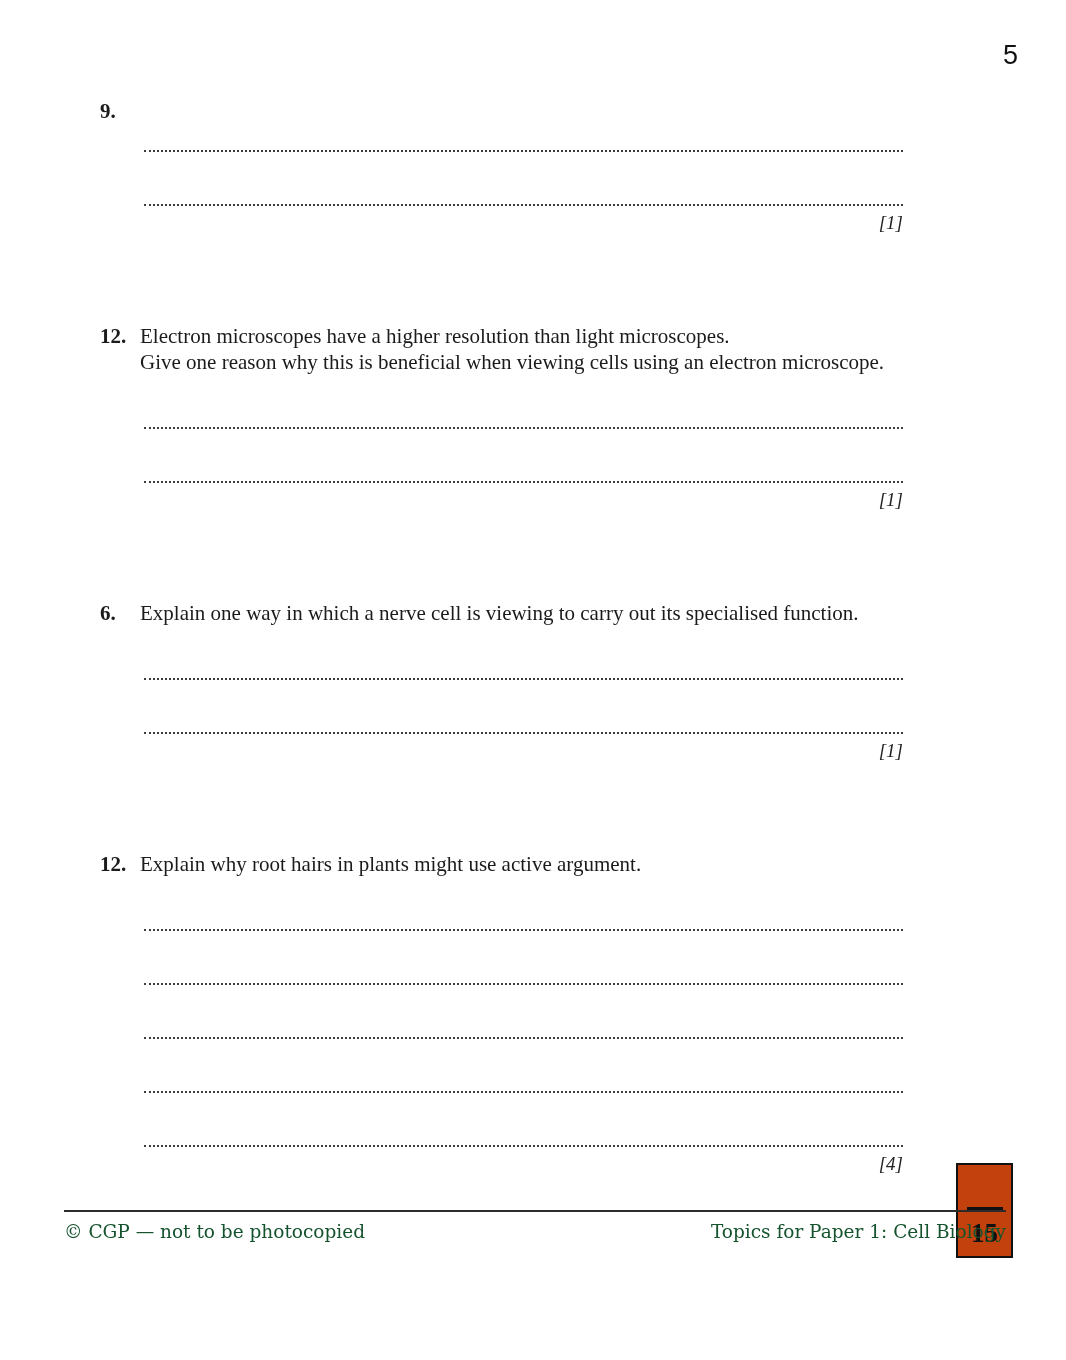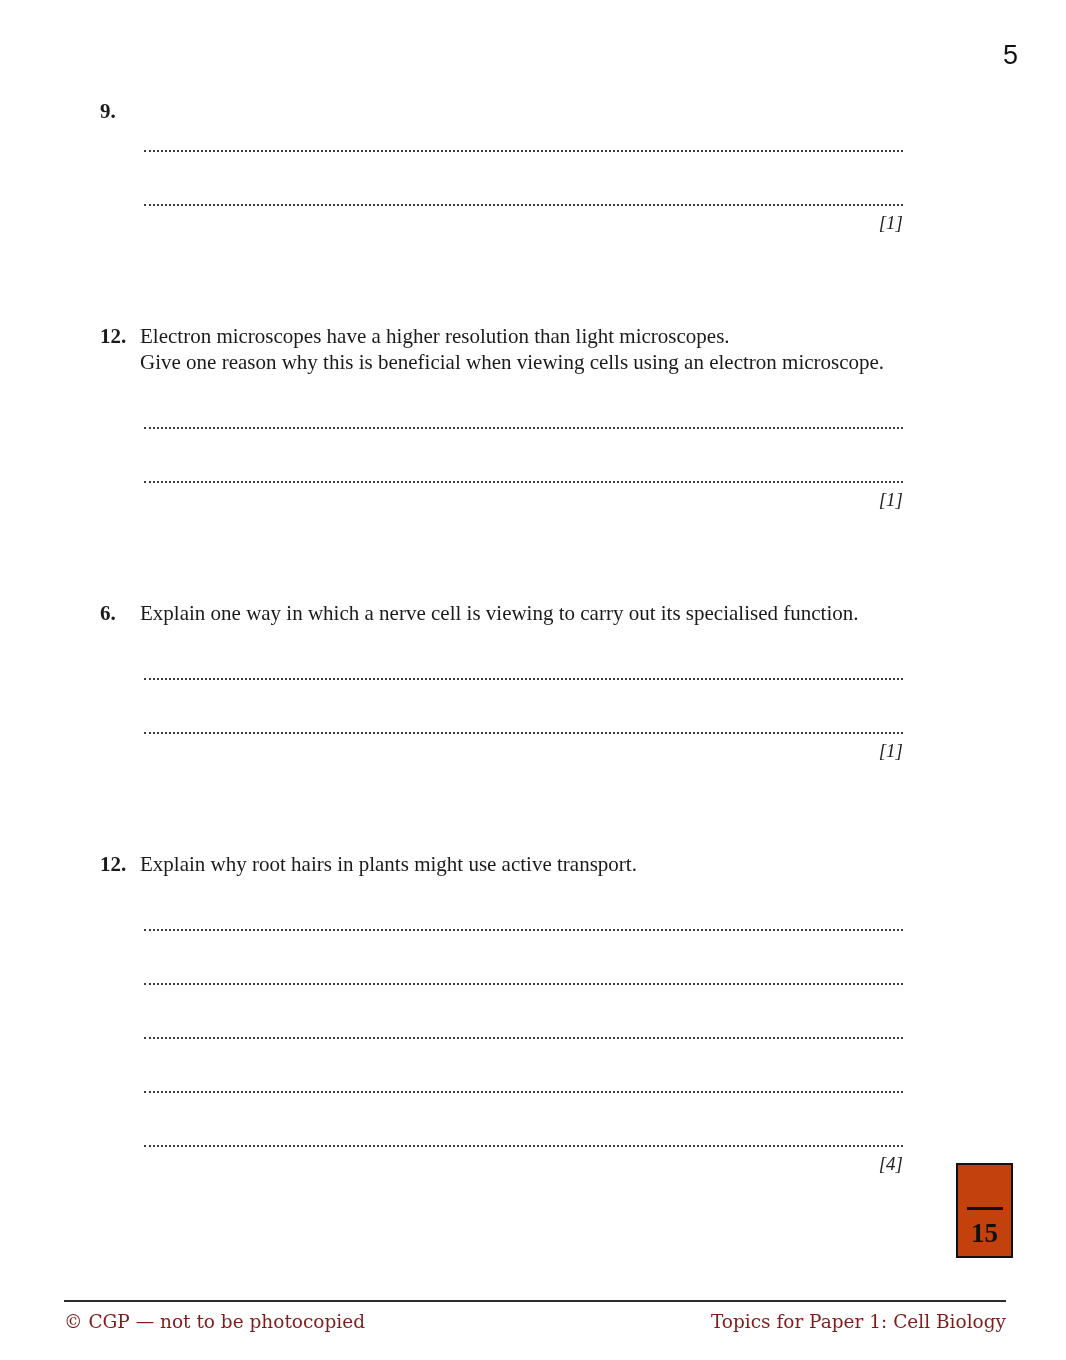--- a/index.html
+++ b/index.html
@@ -69,31 +69,31 @@
   }
   .total-box .total-value {
     text-align: center;
     font-weight: bold;
     font-size: 27px;
     margin-top: 8px;
     color: #111;
   }
   .footer {
     position: absolute;
-    top: 1300px;
+    top: 1210px;
     left: 64px;
     right: 60px;
     border-top: 2px solid #2c2c2c;
     padding-top: 9px;
     display: flex;
     justify-content: space-between;
     align-items: baseline;
     font-family: "DejaVu Serif", serif;
     font-size: 18.5px;
-    color: #7f1d1d;
+    color: #14532d;
   }
   .footer .right { white-space: pre; }
   .footer .bold { font-weight: normal; }
 </style>
 </head>
 <body>
 
 <div class="page">
 
   <div class="page-number">5</div>
@@ -143,21 +143,21 @@
           <div class="marks">[1]</div>
         </div>
       </div>
     </section>
 
     <section class="question">
       <div class="qrow">
         <div class="qnum">12.</div>
         <div class="qbody">
           <div class="qtext">
-              <div>Explain why root hairs in plants might use active transport.</div>
+              <div>Explain why root hairs in plants might use active argument.</div>
             </div>
           <div class="answer-area">
               <div class="answer-line"></div>
               <div class="answer-line"></div>
               <div class="answer-line"></div>
               <div class="answer-line"></div>
               <div class="answer-line"></div>
             </div>
           <div class="marks">[4]</div>
         </div>

